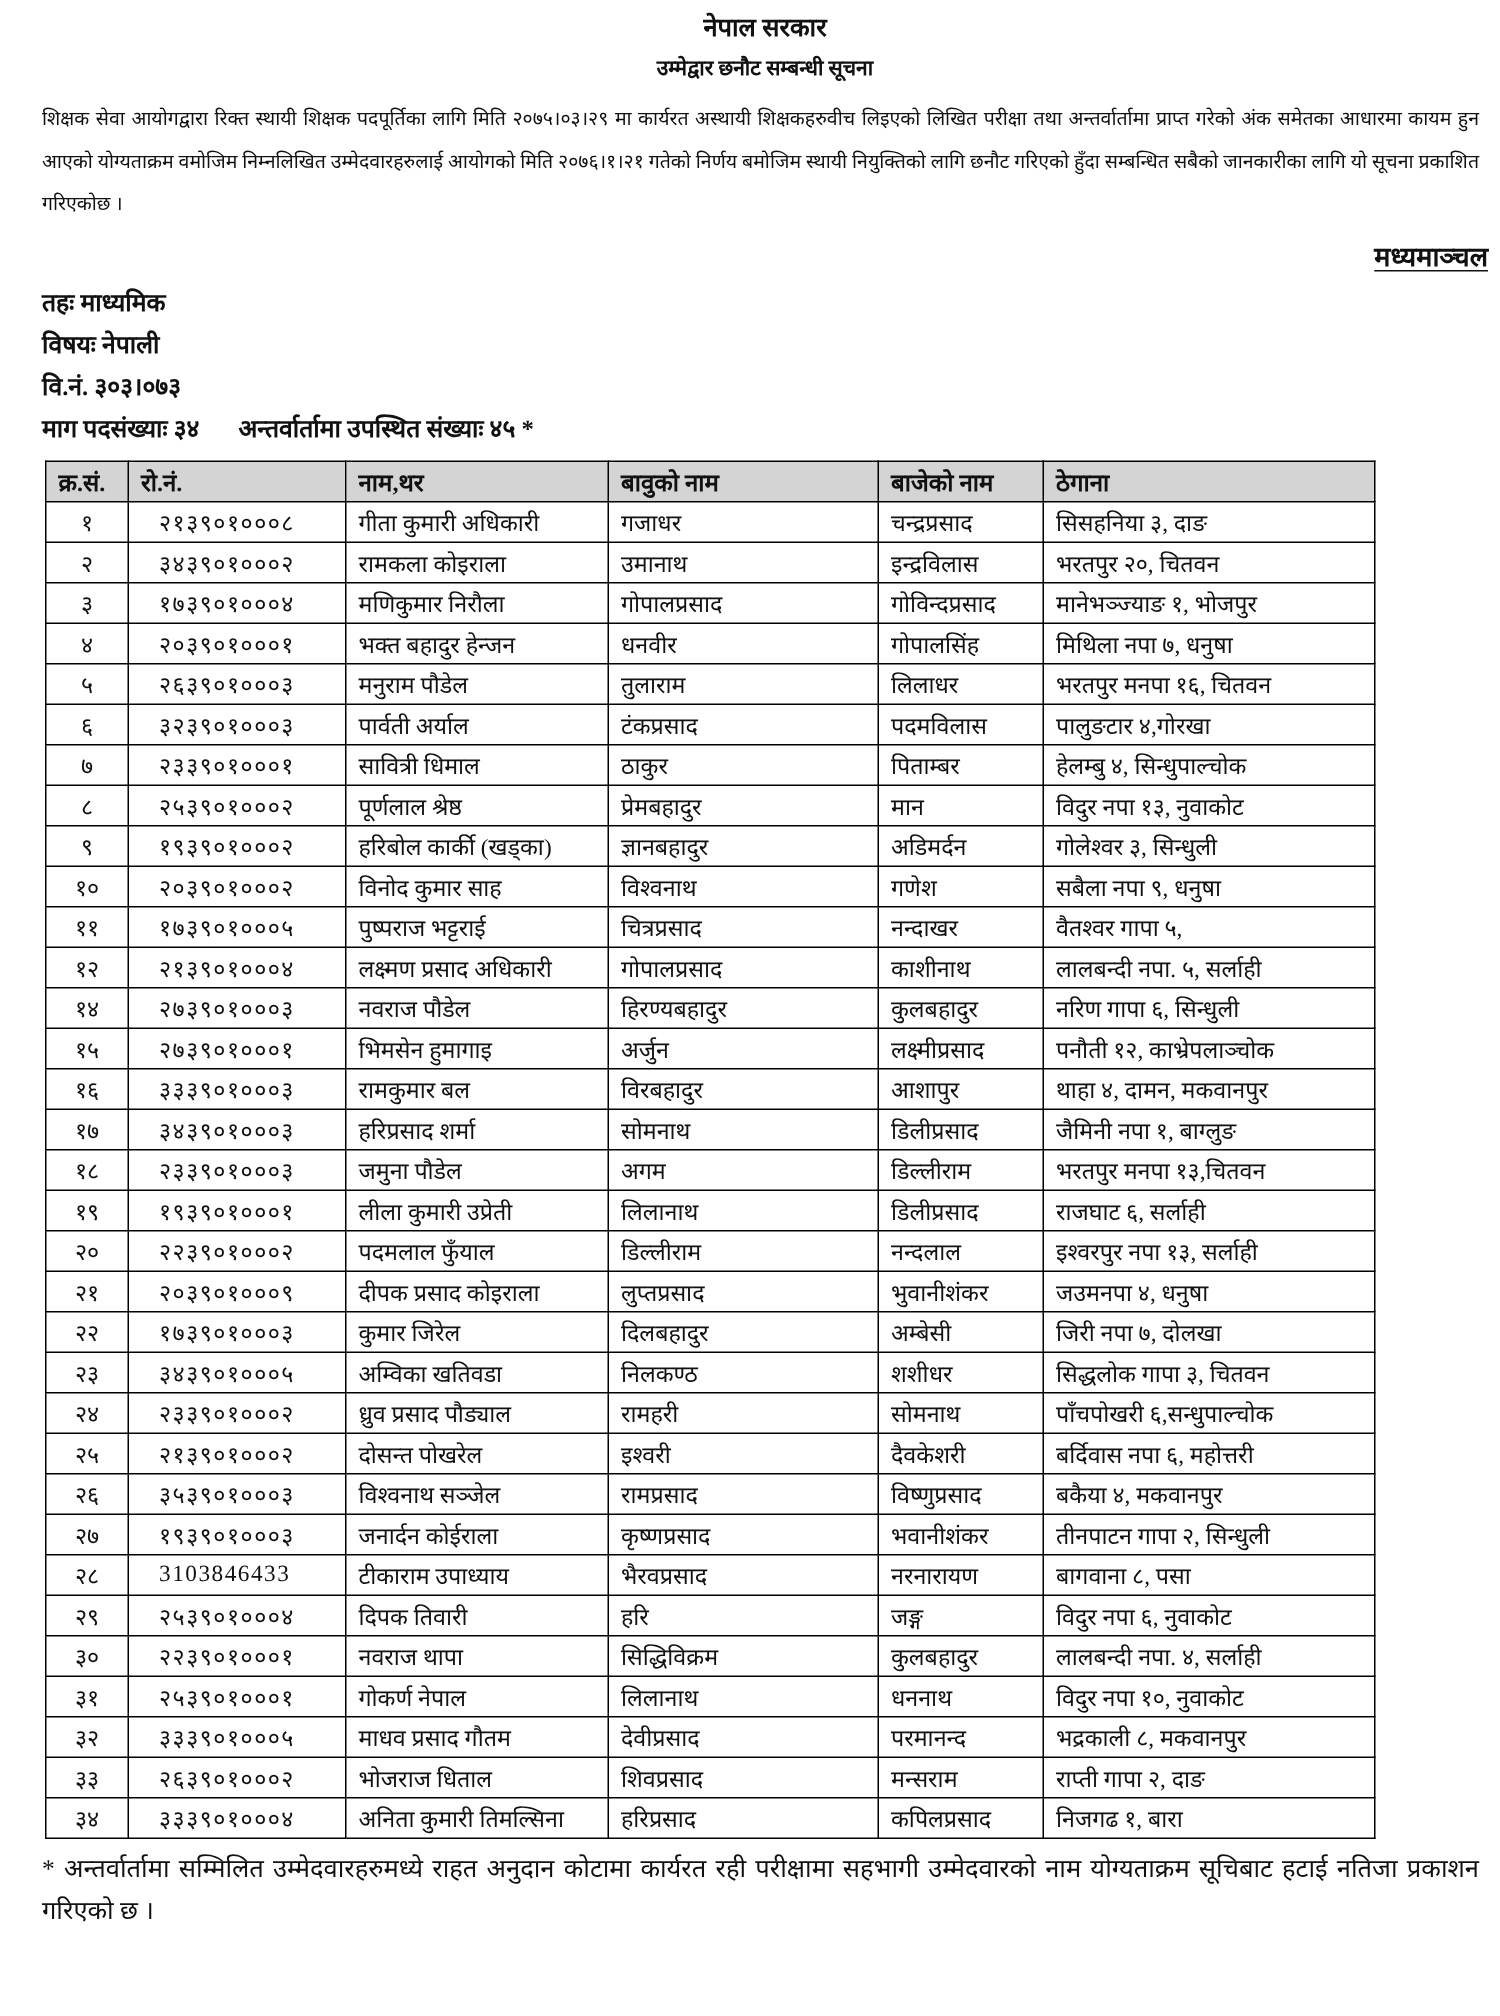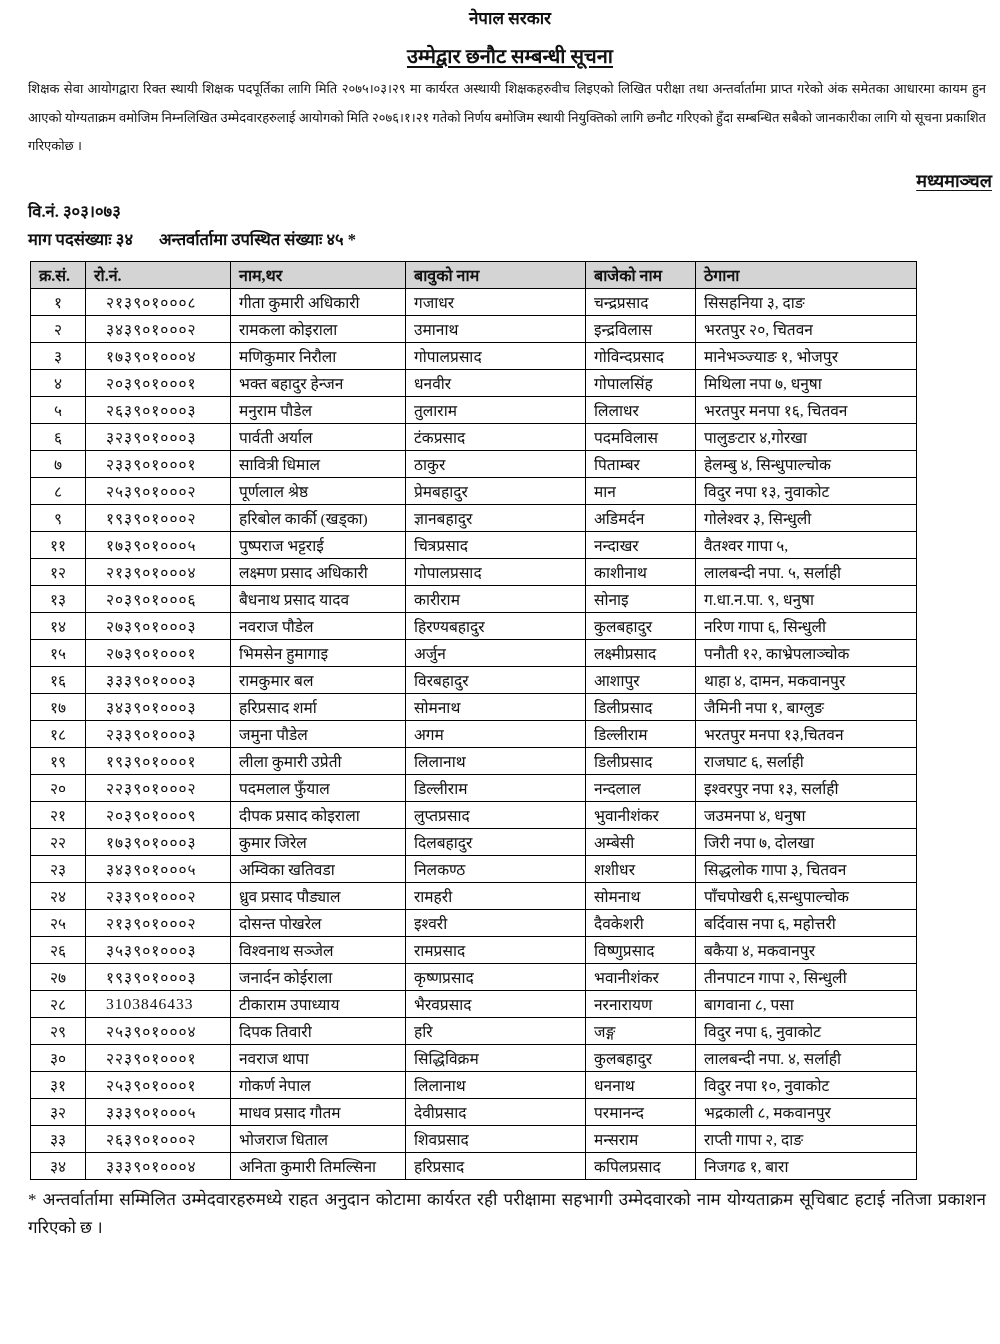--- a/index.html
+++ b/index.html
@@ -9,23 +9,23 @@
     width: 1000px; height: 1344px;
     background: #ffffff;
     color: var(--ink);
     font-family: "Liberation Serif", "DejaVu Serif", serif;
   }
   .page { padding: 6px 8px 0 28px; }
 
   .center { text-align: center; }
   .gov-line  { font-size: 17px; font-weight: bold; line-height: 26px; }
   .title-line {
-    font-size: 20px; font-weight: bold;
-    text-decoration: underline; text-underline-offset: 3px;
-    line-height: 27px; margin-top: 11px;
+    font-size: 14px; font-weight: bold;
+    text-underline-offset: 3px;
+    line-height: 27px; margin-top: 1px;
   }
 
   .intro {
     margin-top: 5px;
     font-size: 13px; line-height: 28.5px;
     text-align: justify;
     width: 958px;
   }
 
   .region-heading {
@@ -82,20 +82,22 @@
 <div class="page">
 
   <div class="center gov-line">नेपाल सरकार</div>
   <div class="center title-line">उम्मेद्वार छनौट सम्बन्धी सूचना</div>
 
   <div class="intro">शिक्षक सेवा आयोगद्वारा रिक्त स्थायी शिक्षक पदपूर्तिका लागि मिति २०७५।०३।२९ मा कार्यरत अस्थायी शिक्षकहरुवीच लिइएको लिखित परीक्षा तथा अन्तर्वार्तामा प्राप्त गरेको अंक समेतका आधारमा कायम हुन आएको योग्यताक्रम वमोजिम निम्नलिखित उम्मेदवारहरुलाई आयोगको मिति २०७६।१।२१ गतेको निर्णय बमोजिम स्थायी नियुक्तिको लागि छनौट गरिएको हुँदा सम्बन्धित सबैको जानकारीका लागि यो सूचना प्रकाशित गरिएकोछ ।</div>
 
   <div class="region-heading">मध्यमाञ्चल</div>
 
   <div class="meta">
+    <div class="meta-line">तहः माध्यमिक</div>
+    <div class="meta-line">विषयः नेपाली</div>
     <div class="meta-line">वि.नं. ३०३।०७३</div>
     <div class="meta-line">
       <span>माग पदसंख्याः ३४</span><span class="gap"></span><span>अन्तर्वार्तामा उपस्थित संख्याः ४५ *</span>
     </div>
   </div>
 
   <table class="results">
     <colgroup>
       <col class="c-sn">
         <col class="c-roll">
@@ -181,44 +183,44 @@
         </tr>
         <tr>
           <td>९</td>
           <td>१९३९०१०००२</td>
           <td>हरिबोल कार्की (खड्का)</td>
           <td>ज्ञानबहादुर</td>
           <td>अडिमर्दन</td>
           <td>गोलेश्वर ३, सिन्धुली</td>
         </tr>
         <tr>
+          <td>१०</td>
+          <td>२०३९०१०००२</td>
+          <td>विनोद कुमार साह</td>
+          <td>विश्वनाथ</td>
+          <td>गणेश</td>
+          <td>सबैला नपा ९, धनुषा</td>
+        </tr>
+        <tr>
           <td>११</td>
           <td>१७३९०१०००५</td>
           <td>पुष्पराज भट्टराई</td>
           <td>चित्रप्रसाद</td>
           <td>नन्दाखर</td>
           <td>वैतश्वर गापा ५,</td>
         </tr>
         <tr>
           <td>१२</td>
           <td>२१३९०१०००४</td>
           <td>लक्ष्मण प्रसाद अधिकारी</td>
           <td>गोपालप्रसाद</td>
           <td>काशीनाथ</td>
           <td>लालबन्दी नपा. ५, सर्लाही</td>
         </tr>
         <tr>
-          <td>१३</td>
-          <td>२०३९०१०००६</td>
-          <td>बैधनाथ प्रसाद यादव</td>
-          <td>कारीराम</td>
-          <td>सोनाइ</td>
-          <td>ग.धा.न.पा. ९, धनुषा</td>
-        </tr>
-        <tr>
           <td>१४</td>
           <td>२७३९०१०००३</td>
           <td>नवराज पौडेल</td>
           <td>हिरण्यबहादुर</td>
           <td>कुलबहादुर</td>
           <td>नरिण गापा ६, सिन्धुली</td>
         </tr>
         <tr>
           <td>१५</td>
           <td>२७३९०१०००१</td>

